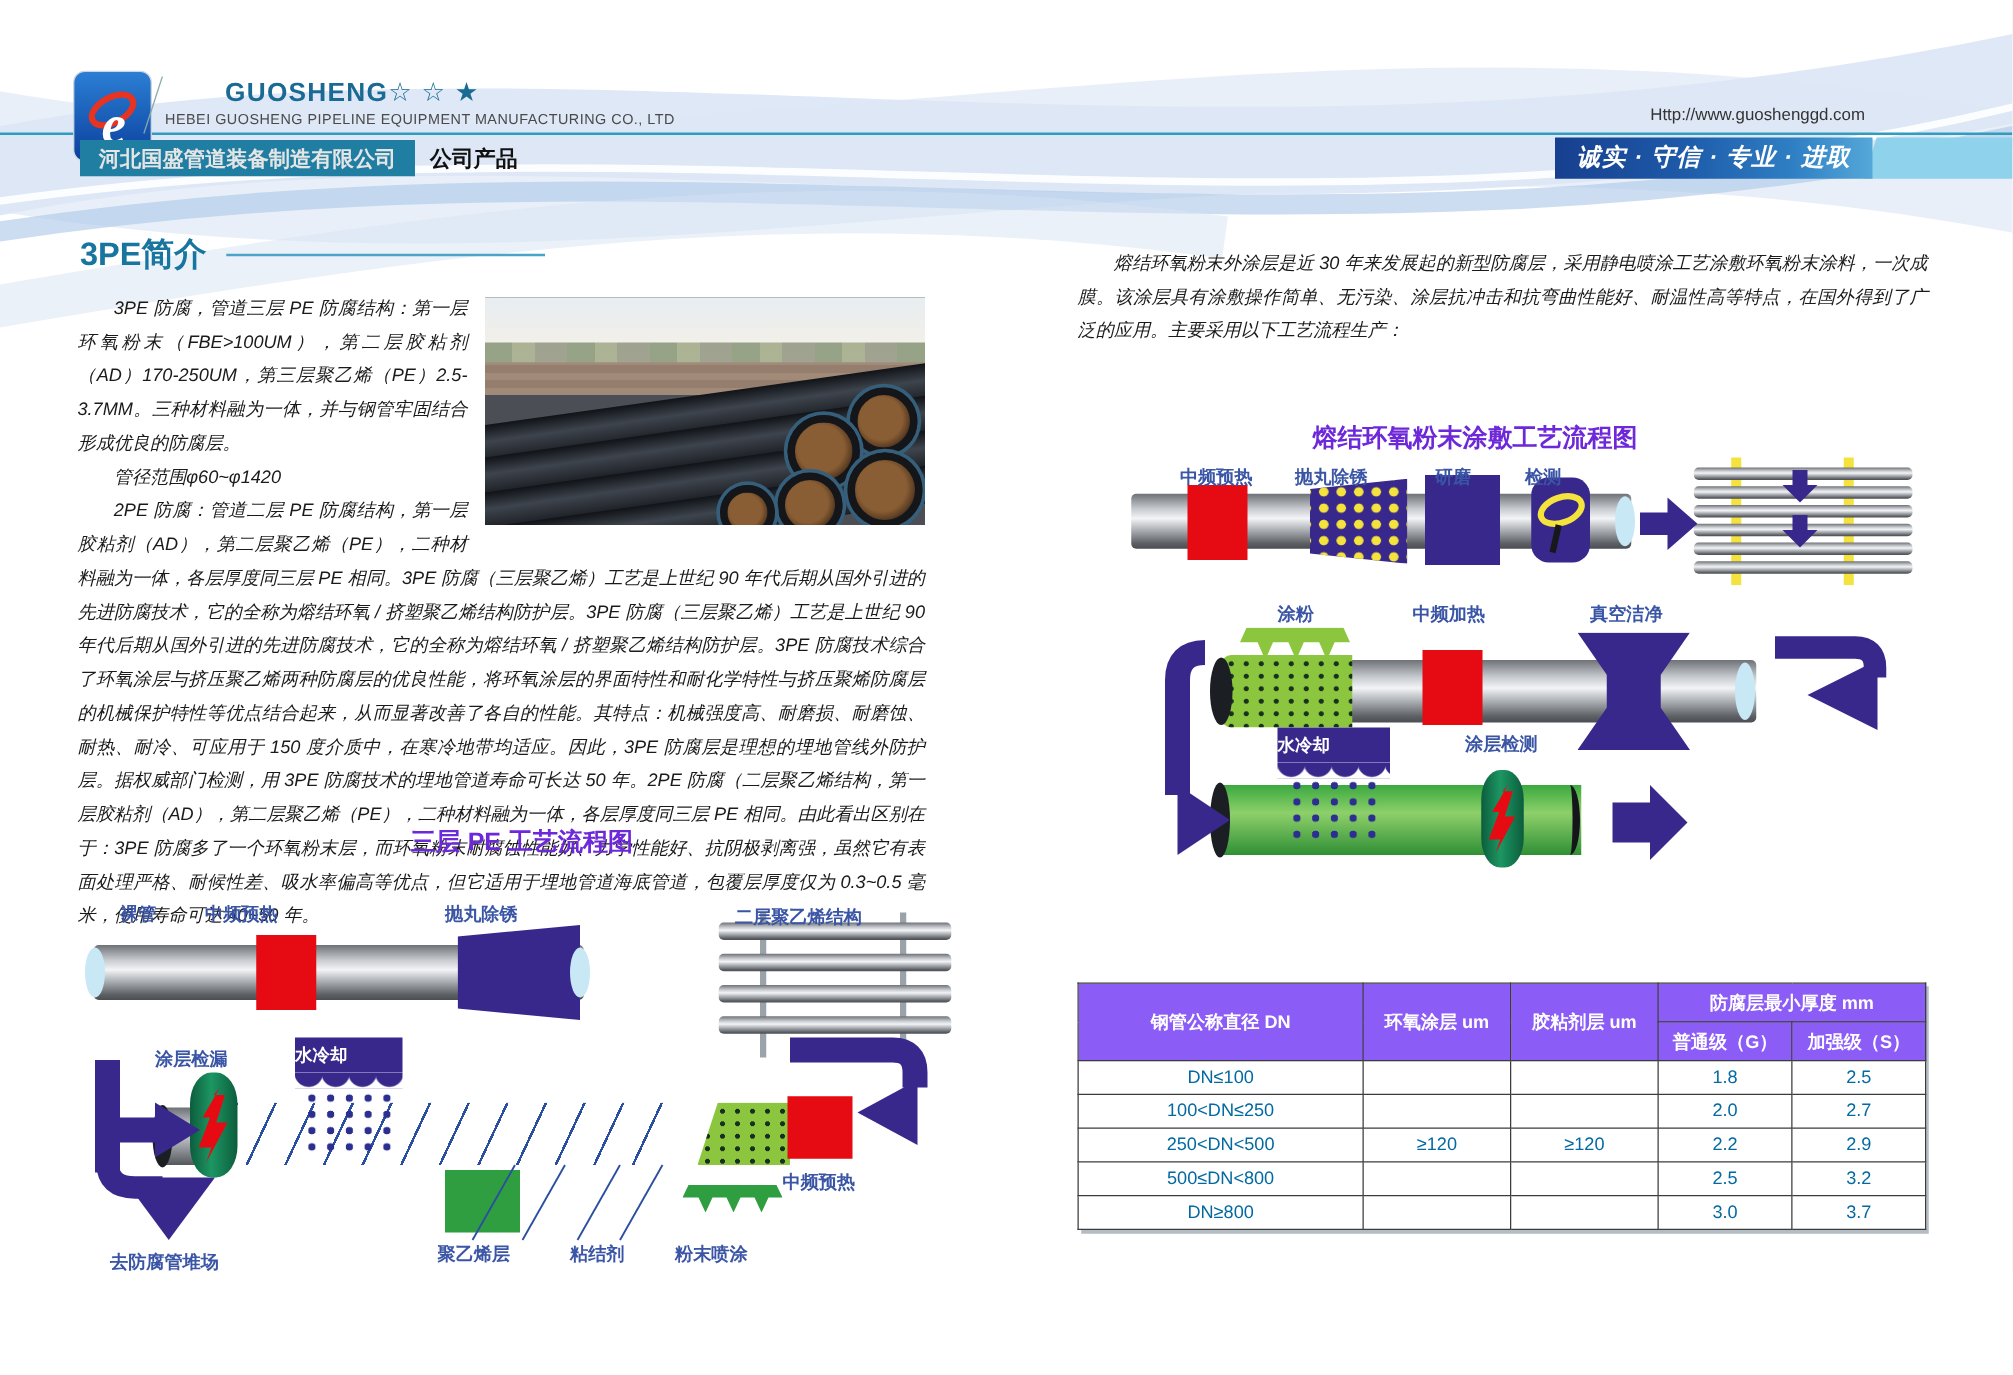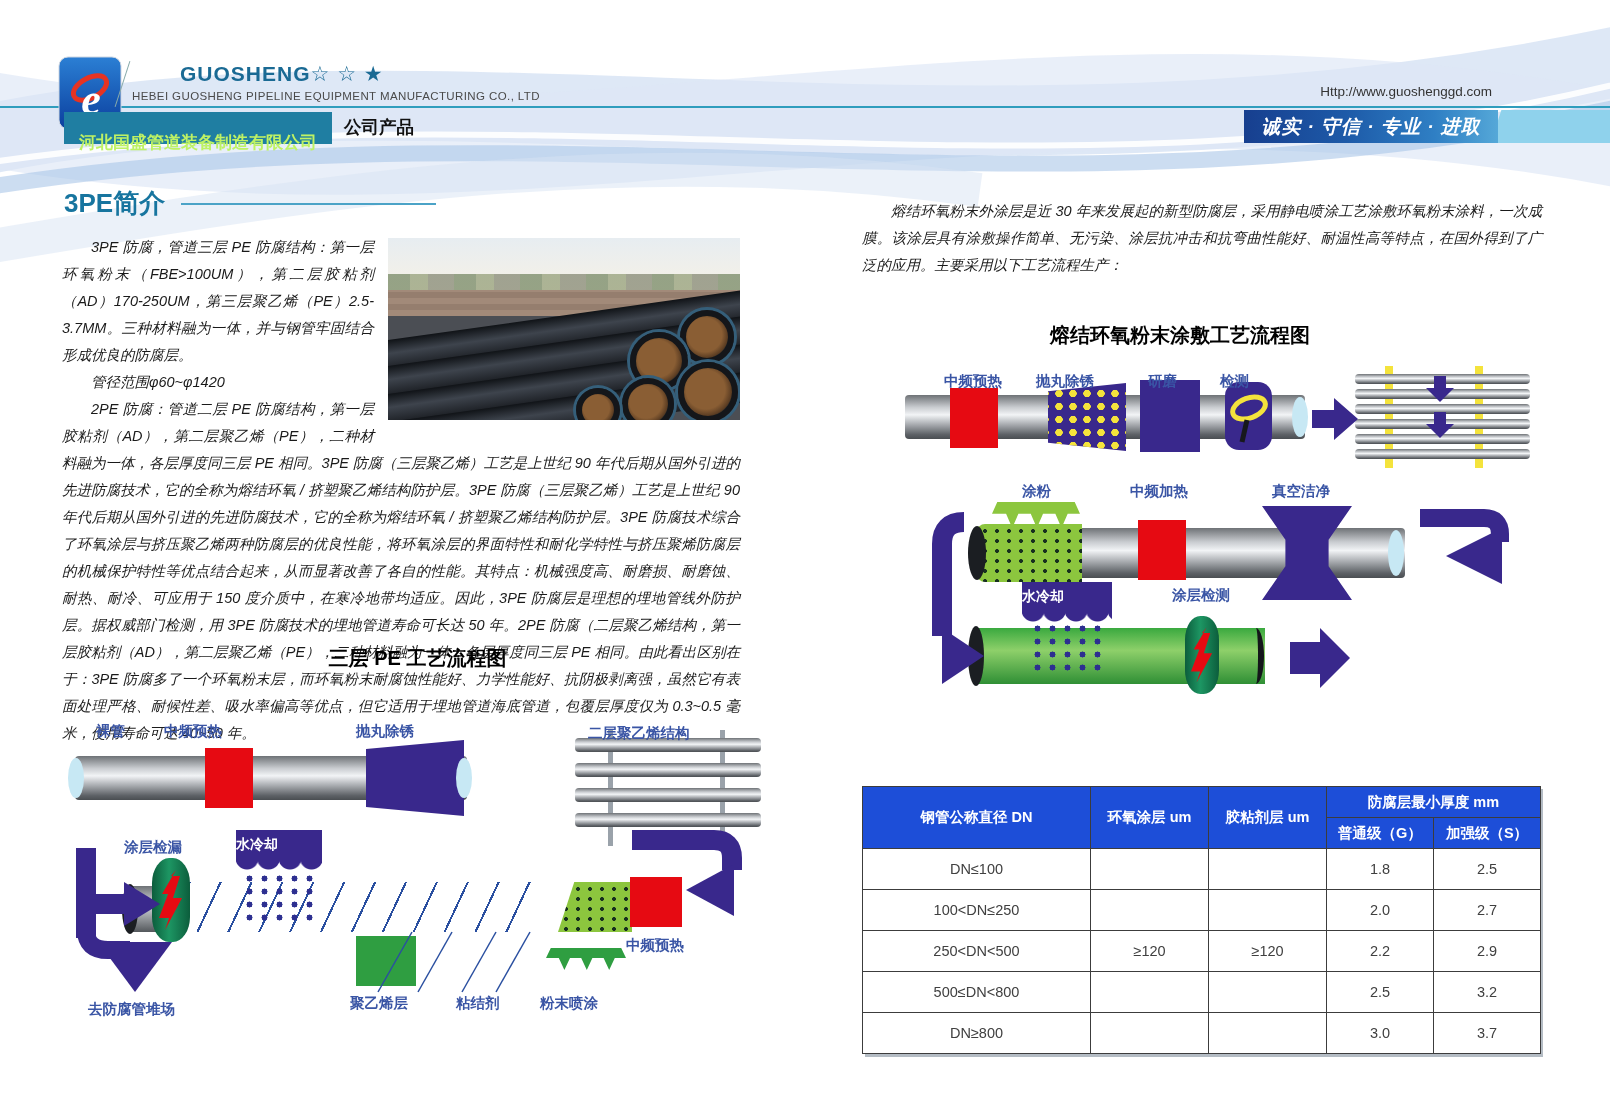--- a/index.html
+++ b/index.html
@@ -6,21 +6,21 @@
   body { background:#e9e9e9; font-family:"Liberation Sans","DejaVu Sans",sans-serif; }
   .page { position:relative; width:1610px; height:1100px; background:#fff; overflow:hidden; margin:0 auto; }
   .abs { position:absolute; }
   .waves { position:absolute; top:0; left:0; z-index:0; pointer-events:none; }
 
   
   .brand { position:absolute; left:132px; top:62px; font-size:21px; font-weight:bold; color:#1a6a94; letter-spacing:1px; z-index:3;margin-left:48px;}
   .company-en { position:absolute; left:132px; top:90px; font-size:11.5px; color:#4a4a4a; letter-spacing:.4px; z-index:3;}
   .logo-slash { position:absolute; left:122px; top:60px; width:1px; height:48px; background:#8aa; transform:rotate(18deg); z-index:3;}
   .header-line { position:absolute; left:0; top:106px; width:1610px; height:2px; background:#2f9dbd; z-index:2;}
-  .cn-bar { position:absolute; left:64px; top:112px; height:29px; line-height:29px; padding:16px 15px; background:#1f7ea2; color:#bef264; font-size:17px; font-weight:bold; z-index:3;}
+  .cn-bar { position:absolute; left:64px; top:112px; height:29px; line-height:29px; padding:1px 15px; background:#1f7ea2; color:#e5e5e5; font-size:17px; font-weight:bold; z-index:3;}
   .page-label { position:absolute; left:344px; top:115px; font-size:17.5px; font-weight:bold; color:#111; z-index:3;}
   .url { position:absolute; left:1192px; top:84px; width:300px; text-align:right; font-size:13.5px; color:#333; z-index:3; text-decoration:none;}
   .slogan { position:absolute; left:1244px; top:110px; width:254px; height:33px; line-height:33px; text-align:center;
             background:linear-gradient(90deg,#173f8f 0%,#1d5aa8 40%,#2f7fc4 75%,#55a8d8 100%);
             color:#fff; font-size:19px; font-weight:bold; font-style:italic; letter-spacing:1px; z-index:3;}
   .slogan-tail { position:absolute; left:1496px; top:110px; width:130px; height:33px; background:#8fd2ec; transform:skewX(-18deg); z-index:2;}
 
   
   .intro-title { position:absolute; left:64px; top:186px; display:flex; align-items:center; z-index:3;}
   .intro-title span { font-size:26px; font-weight:bold; color:#17759f; }
@@ -37,21 +37,21 @@
   .ph-wall { position:absolute; top:52px; left:0; right:0; height:26px;
       background:repeating-linear-gradient(0deg,#a28a79 0 6px,#957e6e 6px 12px); }
   .ph-yard { position:absolute; top:78px; left:0; right:0; bottom:0; background:#4b4e54; }
   .ph-pipe { position:absolute; left:-30px; height:30px; width:115%; transform:rotate(-8deg);
       background:linear-gradient(180deg,#101317,#3e444d 45%,#1b1e23); border-radius:6px;}
   .ph-end { position:absolute; border-radius:50%; border:6px solid #14161a;
       background:radial-gradient(circle at 45% 45%, #8a5e34 0 52%, #5a3c22 70%, #2b2a28 74%);
       box-shadow:0 0 0 3px #355f7a; }
 
   
-  .dg-title { position:absolute; text-align:center; font-size:20px; font-weight:bold; color:#000000; z-index:3;}
+  .dg-title { position:absolute; text-align:center; font-size:20px; font-weight:bold; color:#6d28d9; z-index:3;margin-top:15px;}
   .diagram { position:absolute; z-index:2; }
   .lbl { position:absolute; color:#3a55a5; font-size:14.5px; font-weight:bold; white-space:nowrap; z-index:6;}
   .pipe { position:absolute; border-radius:4px;
       background:linear-gradient(180deg,#6e7276 0%,#c9ccd0 28%,#f2f4f6 45%,#b9bcc0 62%,#5d6166 90%,#4a4e52 100%); z-index:2;}
   .cap { position:absolute; border-radius:50%; background:#c7e8f4; z-index:4;}
   .dcap { position:absolute; border-radius:50%; background:#1b1e22; z-index:4;}
   .blk-red { position:absolute; background:#e60a12; z-index:3;}
   .blk-purple { position:absolute; background:#39288c; z-index:3;}
   .trap { clip-path:polygon(0 12%,100% 0,100% 100%,0 88%); }
   .ydots { background-image:radial-gradient(circle,#f4e33c 3.5px,transparent 4px); background-size:14px 13px; background-position:4px 4px;}
@@ -72,22 +72,22 @@
   .overlay { position:absolute; left:0; top:0; z-index:5; pointer-events:none;}
   .crescent { position:absolute; border-radius:50%; border-right:6px solid #14161a; z-index:4;}
   .stub { position:absolute; z-index:1; border-radius:3px;
       background:linear-gradient(180deg,#6e7276,#d8dbdf 40%,#54585c); }
 
   
   .tblwrap { position:absolute; left:862px; top:786px; width:678px; z-index:2; box-shadow:3px 3px 0 #b4bcc4; }
   .t-title { height:30px; line-height:30px; text-align:center; background:#8da4ba; color:#0e2c4e; font-size:15.5px; font-weight:bold; border:1px solid #6d7f92; border-bottom:none;}
   table { width:100%; border-collapse:collapse; table-layout:fixed; }
   th,td { border:1px solid #3c3c3c; text-align:center; }
-  thead th { background:#1d4ed8; color:#fff; font-size:14.5px; font-weight:bold; height:31px;margin-top:16px; }
-  tbody td { font-size:14.5px; color:#404040; height:41px; background:#fff; }
+  thead th { background:#8b5cf6; color:#fff; font-size:14.5px; font-weight:bold; height:31px;margin-top:16px; }
+  tbody td { font-size:14.5px; color:#0369a1; height:27px; background:#fff; }
 </style>
 </head>
 <body>
 
 <div class="page">
 
   <svg class="waves" width="1610" height="270" viewBox="0 0 1610 270">
     <path d="M-60,150 C420,30 980,210 1670,50" stroke="#c3d5ee" stroke-width="70" fill="none" opacity="0.55"></path>
     <path d="M-60,110 C520,230 1030,10 1670,150" stroke="#dde7f6" stroke-width="95" fill="none" opacity="0.65"></path>
     <path d="M-60,195 C560,85 1060,245 1670,95" stroke="#aac6e8" stroke-width="16" fill="none" opacity="0.6"></path>

